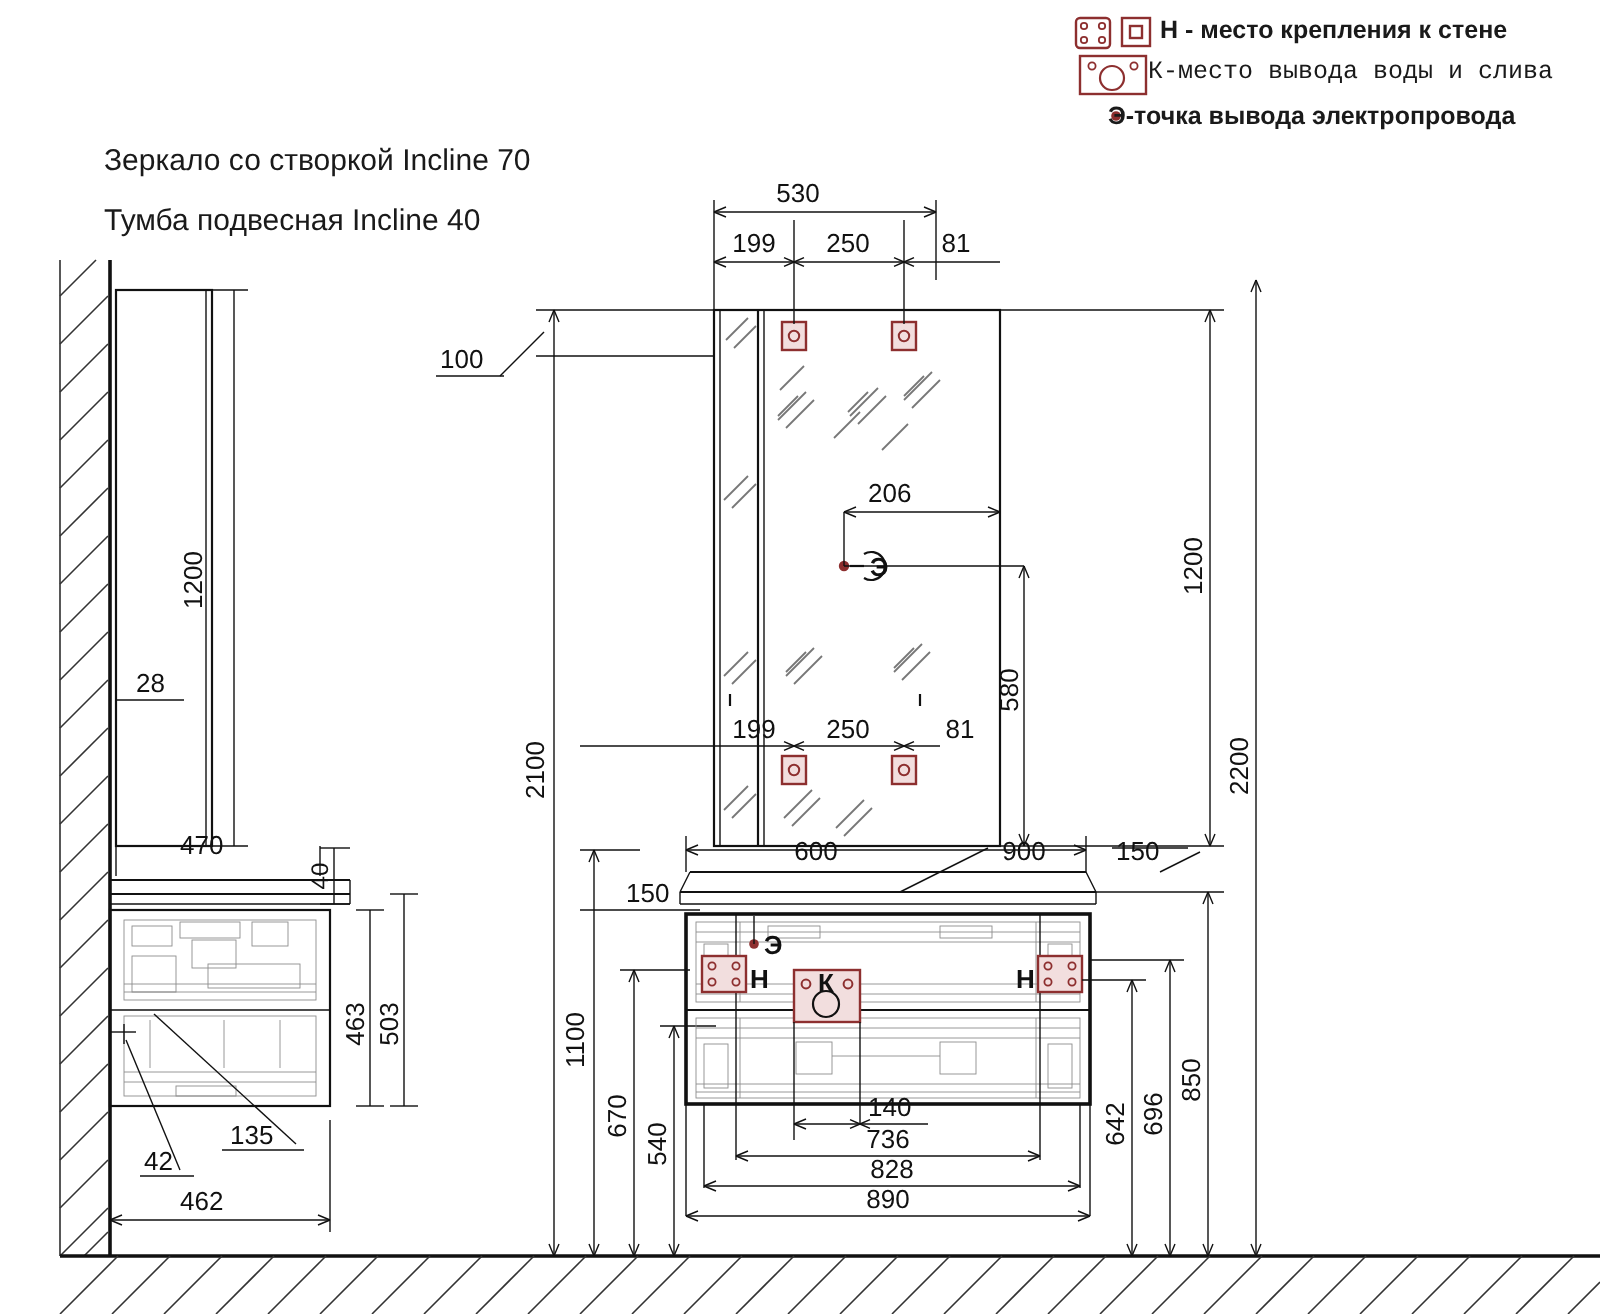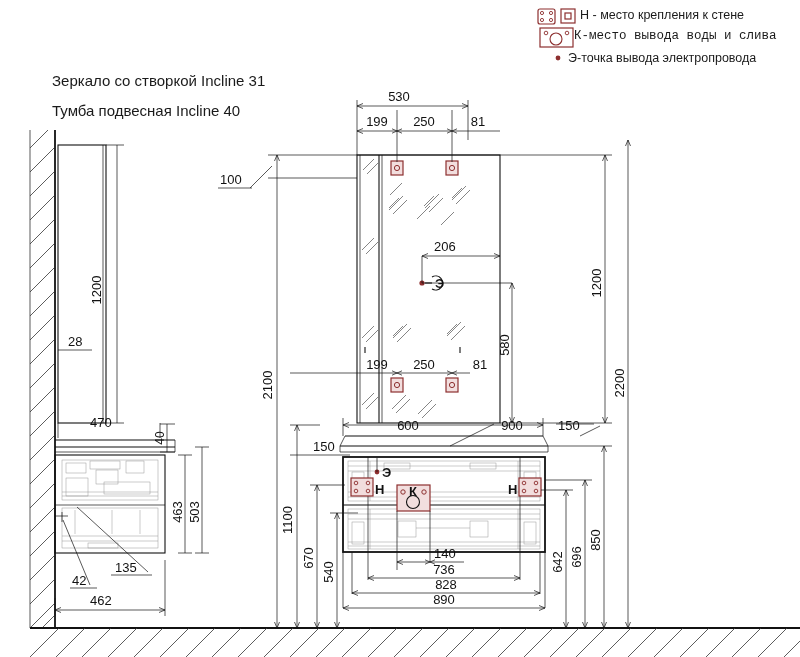--- a/index.html
+++ b/index.html
@@ -484,20 +484,20 @@
     <rect class="red" x="540" y="28" width="33" height="19"></rect>
     <circle cx="546" cy="33" r="1.8" fill="none" stroke="#8d2f2f" stroke-width="0.9"></circle>
     <circle cx="567" cy="33" r="1.8" fill="none" stroke="#8d2f2f" stroke-width="0.9"></circle>
     <circle cx="556" cy="39" r="6" fill="none" stroke="#8d2f2f" stroke-width="1.1"></circle>
 
     <circle class="dotr" cx="558" cy="58" r="2.4"></circle>
   </g>
 
 </svg>
 
-<div style="position:absolute;left:52px;top:72px;font-size:15px;">Зеркало со створкой Incline 31</div>
+<div style="position:absolute;left:52px;top:72px;font-size:15px;">Зеркало со створкой Incline 70</div>
 <div style="position:absolute;left:52px;top:102px;font-size:15px;">Тумба подвесная Incline 40</div>
 
-<div style="position:absolute;left:580px;top:8px;font-size:12.5px;">Н - место крепления к стене</div>
+<div style="position:absolute;left:580px;top:8px;font-size:12.5px;font-weight:bold;">Н - место крепления к стене</div>
 <div style="position:absolute;left:574px;top:29px;font-size:12.5px;font-family:Liberation Mono, monospace;">К-место вывода воды и слива</div>
-<div style="position:absolute;left:568px;top:51px;font-size:12.5px;">Э-точка вывода электропровода</div>
+<div style="position:absolute;left:554px;top:51px;font-size:12.5px;font-weight:bold;">Э-точка вывода электропровода</div>
 
 </div>
 
 </body></html>

